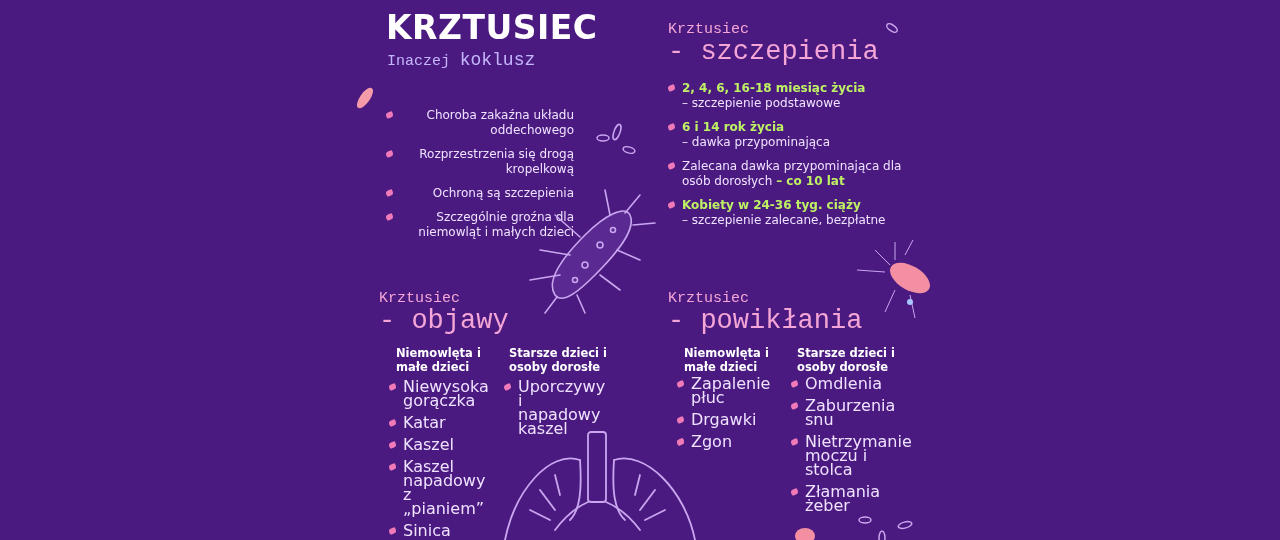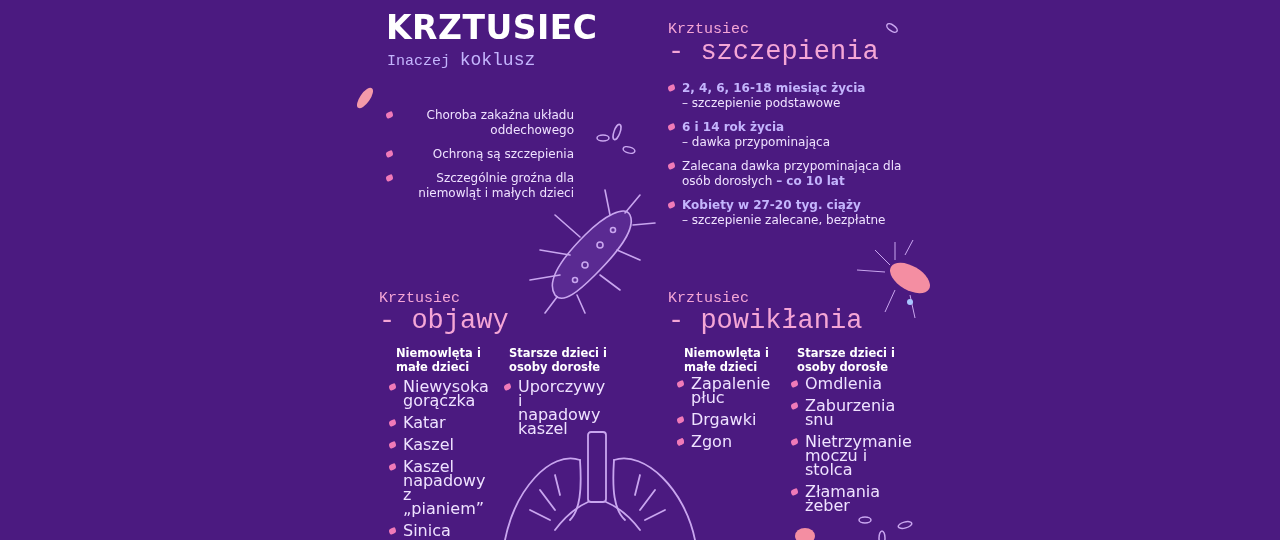--- a/index.html
+++ b/index.html
@@ -26,21 +26,21 @@
       position: absolute; font-family: "Liberation Mono", "DejaVu Sans Mono", monospace;
       color: #f5a6d6;
     }
     .sec-head .h1 { display: block; font-size: 15px; line-height: 16px; }
     .sec-head .h2 { display: block; font-size: 27px; line-height: 28px; }
     ul.bul { list-style: none; margin: 0; padding: 0; position: absolute; }
     ul.bul li {
       position: relative; padding-left: 16px; font-size: 12px; line-height: 15px;
       color: #efe2ff; margin-bottom: 9px;
     }
-    ul.bul li .b { font-weight: bold; color: #c4b5fd; }
+    ul.bul li .b { font-weight: bold; color: #bef264; }
     .dot {
       position: absolute; left: 2px; top: 4px; width: 7px; height: 6px;
       background: #f07ab8; border-radius: 50% 20% 50% 30%; transform: rotate(-20deg);
     }
     .colhead {
       position: absolute; font-size: 11.5px; font-weight: bold; line-height: 14px; color: #ffffff;
     }
     ul.small li { font-size: 16px; line-height: 14px; margin-bottom: 8px; }
     .deco { position: absolute; }
   </style>
@@ -50,33 +50,34 @@
 <div class="poster">
 
   <div class="title">KRZTUSIEC</div>
   <div class="subtitle">
     <span class="s1">Inaczej</span>
     <span class="s2">koklusz</span>
   </div>
 
   <ul class="bul" style="left:384px; top:108px; width:190px;text-align:right;">
     <li><span class="dot"></span><span>Choroba zakaźna układu oddechowego</span></li>
+    <li><span class="dot"></span><span>Rozprzestrzenia się drogą kropelkową</span></li>
     <li><span class="dot"></span><span>Ochroną są szczepienia</span></li>
     <li><span class="dot"></span><span>Szczególnie groźna dla niemowląt i  małych dzieci</span></li>
   </ul>
 
   <div class="sec-head" style="left:668px; top:22px;">
     <span class="h1">Krztusiec</span>
     <span class="h2">- szczepienia</span>
   </div>
   <ul class="bul" style="left:666px; top:81px; width:250px;">
     <li><span class="dot"></span><span class="b">2, 4, 6, 16-18 miesiąc życia</span><br><span>– szczepienie podstawowe</span></li>
     <li><span class="dot"></span><span class="b">6 i 14 rok życia</span><br><span>– dawka przypominająca</span></li>
     <li><span class="dot"></span><span>Zalecana dawka przypominająca dla osób dorosłych</span> <span class="b">– co 10 lat</span></li>
-    <li><span class="dot"></span><span class="b">Kobiety w 27-20 tyg. ciąży</span><br><span>– szczepienie zalecane, bezpłatne</span></li>
+    <li><span class="dot"></span><span class="b">Kobiety w 24-36 tyg. ciąży</span><br><span>– szczepienie zalecane, bezpłatne</span></li>
   </ul>
 
   <div class="sec-head" style="left:379px; top:291px;">
     <span class="h1">Krztusiec</span>
     <span class="h2">- objawy</span>
   </div>
   <div class="colhead" style="left:396px; top:346px; width:90px;">Niemowlęta i małe dzieci</div>
   <div class="colhead" style="left:509px; top:346px; width:100px;">Starsze dzieci i osoby dorosłe</div>
   <ul class="bul small" style="left:387px; top:380px; width:100px;">
     <li><span class="dot"></span><span>Niewysoka gorączka</span></li>

